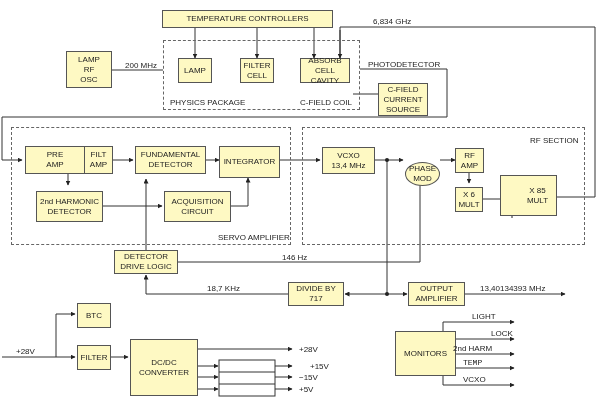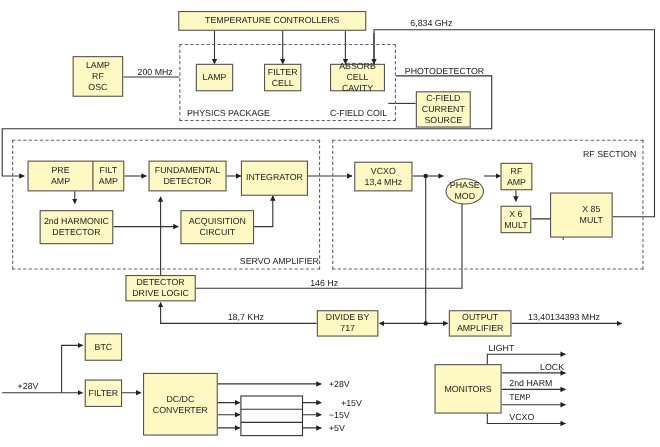--- a/index.html
+++ b/index.html
@@ -156,17 +156,17 @@
 <div class="lbl" style="left:282px;top:253px;">146 Hz</div>
 <div class="lbl" style="left:207px;top:284px;">18,7 KHz</div>
 <div class="lbl" style="left:480px;top:284px;">13,40134393 MHz</div>
 <div class="lbl" style="left:16px;top:347px;">+28V</div>
 
 <div class="lbl" style="left:299px;top:345px;">+28V</div>
 <div class="lbl" style="left:310px;top:362px;">+15V</div>
 <div class="lbl" style="left:299px;top:373px;">−15V</div>
 <div class="lbl" style="left:299px;top:385px;">+5V</div>
 
-<div class="lbl" style="left:444px;top:312px;">LIGHT</div>
+<div class="lbl" style="left:472px;top:312px;">LIGHT</div>
 <div class="lbl" style="left:463px;top:329px;padding-left:28px;">LOCK</div>
-<div class="lbl" style="left:463px;top:344px;">2nd HARM</div>
+<div class="lbl" style="left:453px;top:344px;">2nd HARM</div>
 <div class="lbl" style="left:463px;top:358px;font-family:Liberation Mono, monospace;">TEMP</div>
 <div class="lbl" style="left:463px;top:375px;">VCXO</div>
 
 </body></html>

